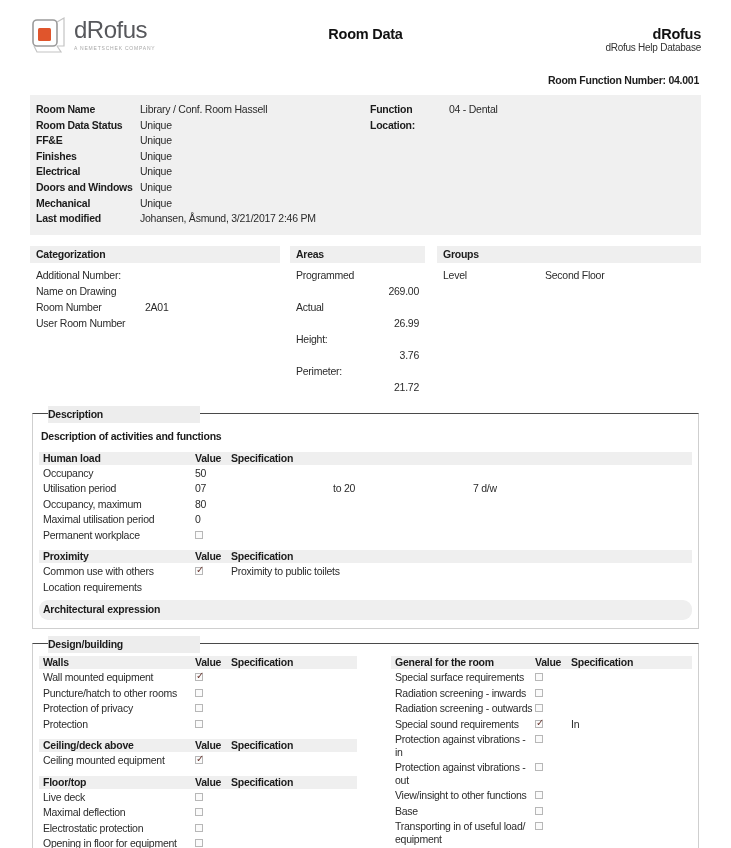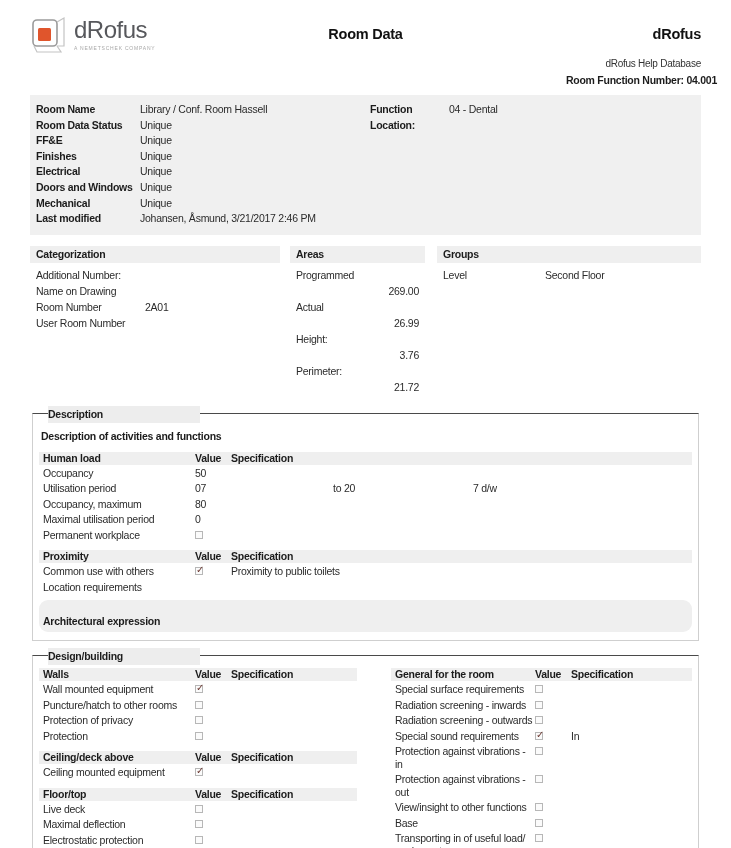--- a/index.html
+++ b/index.html
@@ -14,23 +14,23 @@
   
   .hdr { position:relative; height:62px; }
   .logo { position:absolute; left:30px; top:16px; display:flex; align-items:flex-start; }
   .logo svg { display:block; }
   .logo-textwrap { margin-left:6px; margin-top:1px; }
   .logo-text { font-size:24px; color:#57585c; letter-spacing:-0.5px; line-height:26px; }
   .logo-tag { font-size:5px; color:#a8a8a8; letter-spacing:0.8px; margin-top:2px; }
   .hdr-title { position:absolute; left:0; right:0; top:26px; text-align:center; font-size:14.5px; font-weight:700; color:#111; }
   .hdr-right { position:absolute; right:30px; top:26px; text-align:right; }
   .hdr-right-title { font-size:14.5px; font-weight:700; color:#111; }
-  .hdr-right-sub { font-size:10px; color:#333; margin-top:16px; }
-
-  .rfn { text-align:right; margin:12px 14px 0 0; font-weight:700; font-size:10.5px; color:#1c1c1c; }
+  .hdr-right-sub { font-size:10px; color:#333; margin-top:0; }
+
+  .rfn { text-align:right; margin:12px 32px 0 0; font-weight:700; font-size:10.5px; color:#1c1c1c; }
 
   
   .infobox { margin:9px 30px 0 30px; background:#f0f0f0; padding:7px 6px 8px 6px; position:relative; }
   .inforow { display:flex; line-height:15.6px; }
   .inforow .lab { width:104px; font-weight:700; color:#1c1c1c; }
   .funcloc { position:absolute; left:340px; top:7px; display:flex; line-height:15.6px; }
   .funcloc .lab { font-weight:700; color:#1c1c1c; width:79px; }
 
   
   .cols3 { margin:11px 30px 0 30px; display:flex; }
@@ -62,21 +62,21 @@
   .thead { display:flex; background:#efefef; font-weight:700; color:#1c1c1c; padding:1px 4px; line-height:11px; }
   .trow { display:flex; padding:2px 4px 1px 4px; line-height:12.5px; position:relative; align-items:flex-start; }
   .cl { width:152px; }
   .cv { width:36px; }
   .cs { flex:1; }
   .cl-r { width:140px; }
   .hl-mid { position:absolute; left:294px; top:2px; }
   .hl-right { position:absolute; left:434px; top:2px; }
   .gap8 { height:8px; }
   .gap6 { height:6px; }
-  .archbar { background:#efefef; font-weight:700; color:#1c1c1c; padding:16px 4px 5px 4px; line-height:11px;border-radius:9px; }
+  .archbar { background:#efefef; font-weight:700; color:#1c1c1c; padding:4px 4px 5px 4px; line-height:11px;border-radius:9px; }
 
   
   .cb { width:8px; height:8px; border:1px solid #b7b7b7; background:#fbfbfb; display:inline-block; position:relative; margin-top:1px; }
   .cb[data-checked="true"]::after {
     content:"✓"; position:absolute; left:0px; top:-4px;
     font-size:10px; font-weight:700; color:#6d3a33; letter-spacing:0;
   }
 
   
   .design-cols { display:flex; }

